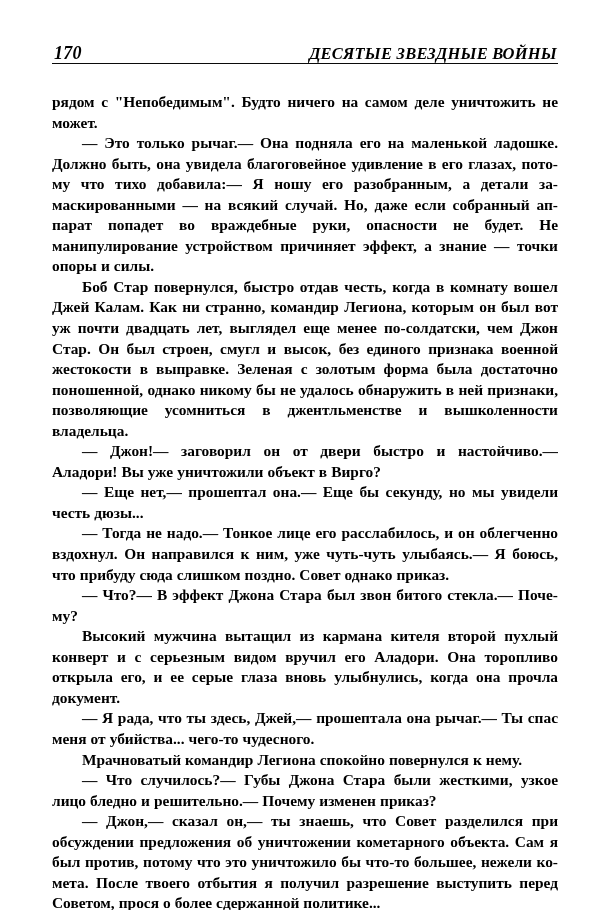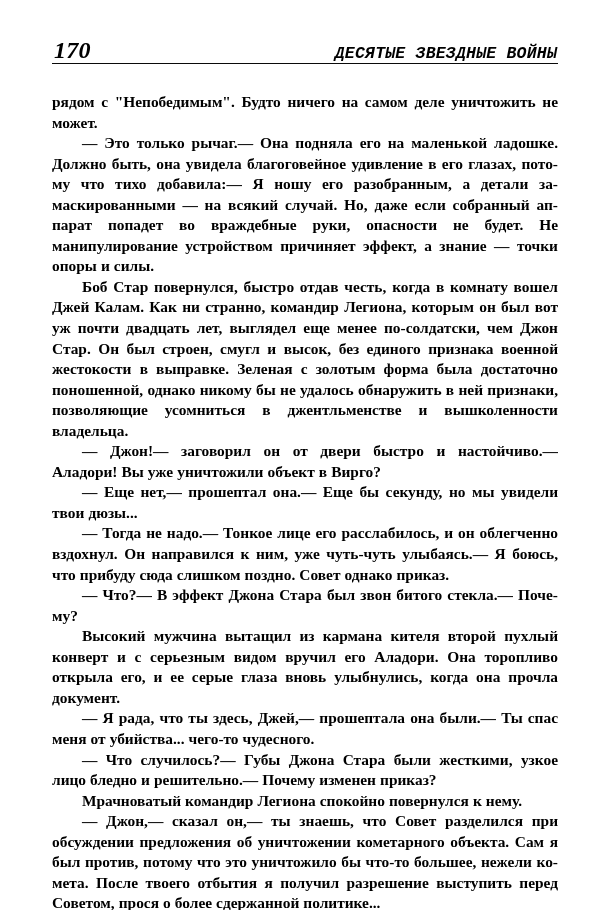--- a/index.html
+++ b/index.html
@@ -35,34 +35,33 @@
     display: flex;
     align-items: flex-end;
     justify-content: space-between;
     border-bottom: 1.6px solid #0a0a0a;
     padding-bottom: 1px;
     box-sizing: border-box;
   }
   .folio {
     font-style: italic;
     font-weight: bold;
-    font-size: 24px;
+    font-size: 18px;
     letter-spacing: 0.3px;
     line-height: 1;
     padding-left: 2px;
   }
   .head-title {
     font-style: italic;
     font-weight: bold;
     font-size: 16.5px;
     letter-spacing: 0.2px;
     line-height: 1;
     white-space: nowrap;
     padding-right: 1px;
-    font-family: Liberation Mono, monospace;
   }
 
   
   .textblock {
     position: absolute;
     left: 52px;
     top: 92px;
     width: 506px;
   }
 
@@ -96,24 +95,24 @@
   <div class="running-head">
     <span class="folio">170</span>
     <span class="head-title">ДЕСЯТЫЕ ЗВЕЗДНЫЕ ВОЙНЫ</span>
   </div>
 
   <div class="textblock">
     <p class="para flush">рядом с "Непобедимым". Будто ничего на самом деле уничтожить не мо­жет.</p>
     <p class="para indent">— Это только рычаг.— Она подняла его на маленькой ладошке. Должно быть, она увидела благоговейное удивление в его глазах, пото­му что тихо добавила:— Я ношу его разобранным, а детали за­маскированными — на всякий случай. Но, даже если собранный ап­парат попадет во враждебные руки, опасности не будет. Не манипулирование устройством причиняет эффект, а знание — точки опоры и силы.</p>
     <p class="para indent">Боб Стар повернулся, быстро отдав честь, когда в комнату вошел Джей Калам. Как ни странно, командир Легиона, которым он был вот уж почти двадцать лет, выглядел еще менее по-солдатски, чем Джон Стар. Он был строен, смугл и высок, без единого признака военной жестокости в выправке. Зеленая с золотым форма была достаточно поношенной, однако никому бы не удалось обнаружить в ней признаки, позволяющие усомниться в джентльменстве и вышколен­ности владельца.</p>
     <p class="para indent">— Джон!— заговорил он от двери быстро и настойчиво.— Аладори! Вы уже уничтожили объект в Вирго?</p>
-    <p class="para indent">— Еще нет,— прошептал она.— Еще бы секунду, но мы увидели твои дюзы...</p>
+    <p class="para indent">— Еще нет,— прошептал она.— Еще бы секунду, но мы увидели честь дюзы...</p>
     <p class="para indent">— Тогда не надо.— Тонкое лице его расслабилось, и он облегченно вздохнул. Он направился к ним, уже чуть-чуть улыбаясь.— Я боюсь, что прибуду сюда слишком поздно. Совет однако приказ.</p>
     <p class="para indent">— Что?— В эффект Джона Стара был звон битого стекла.— Поче­му?</p>
     <p class="para indent">Высокий мужчина вытащил из кармана кителя второй пухлый кон­верт и с серьезным видом вручил его Аладори. Она торопливо открыла его, и ее серые глаза вновь улыбнулись, когда она прочла документ.</p>
-    <p class="para indent">— Я рада, что ты здесь, Джей,— прошептала она были.— Ты спас меня от убийства... чего-то чудесного.</p>
+    <p class="para indent">— Я рада, что ты здесь, Джей,— прошептала она рычаг.— Ты спас меня от убийства... чего-то чудесного.</p>
+    <p class="para indent">Мрачноватый командир Легиона спокойно повернулся к нему.</p>
     <p class="para indent">— Что случилось?— Губы Джона Стара были жесткими, узкое лицо бледно и решительно.— Почему изменен приказ?</p>
-    <p class="para indent">Мрачноватый командир Легиона спокойно повернулся к нему.</p>
     <p class="para indent">— Джон,— сказал он,— ты знаешь, что Совет разделился при обсуждении предложения об уничтожении кометарного объекта. Сам я был против, потому что это уничтожило бы что-то большее, нежели ко­мета. После твоего отбытия я получил разрешение выступить перед Со­ветом, прося о более сдержанной политике...</p>
 
   </div>
 
 </div>
 
 </body></html>

